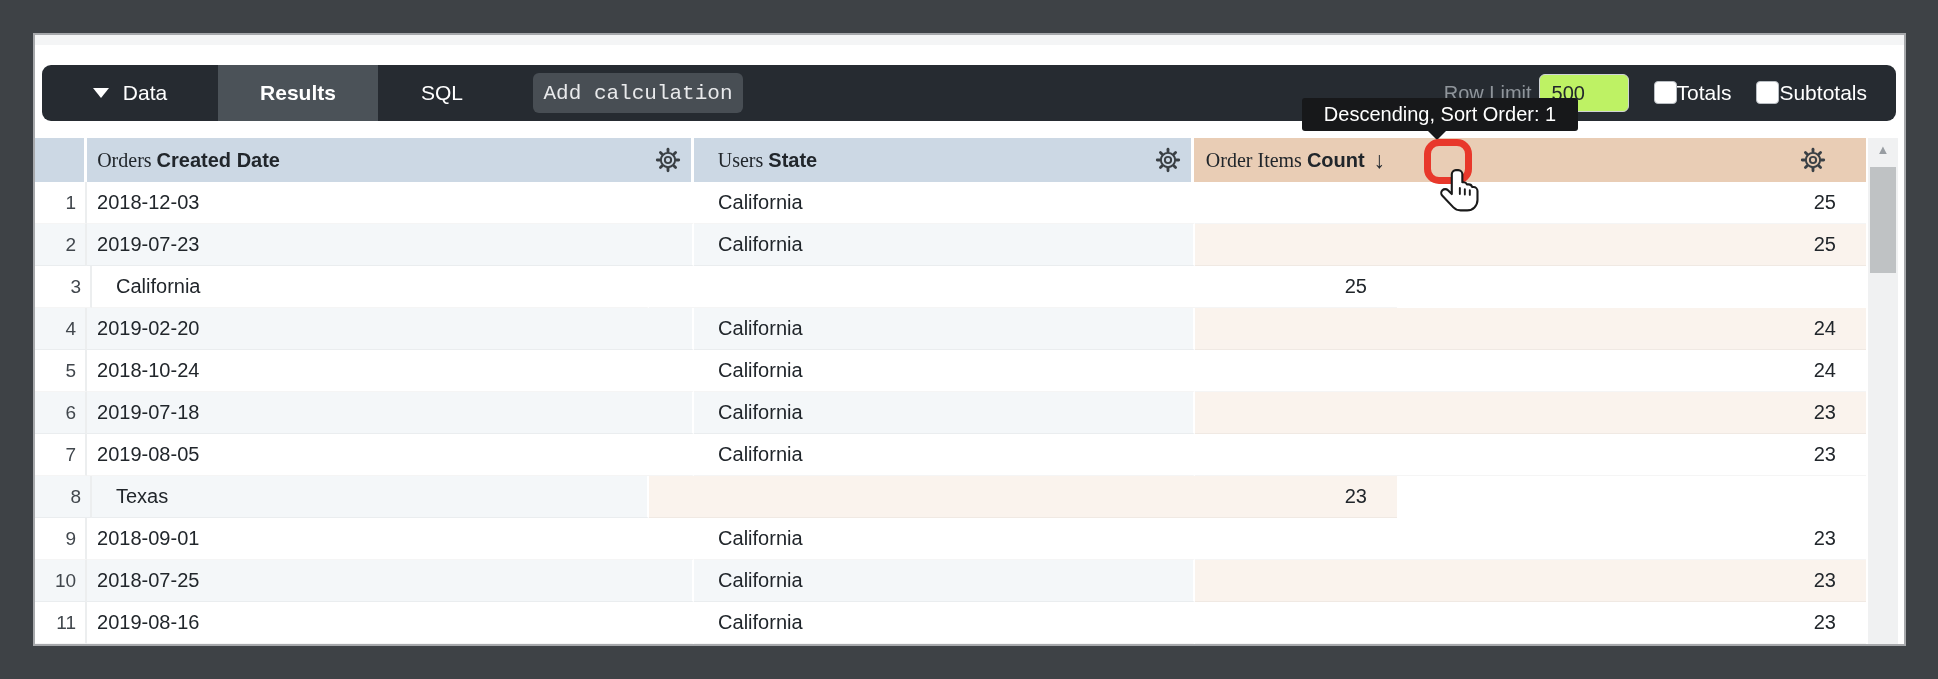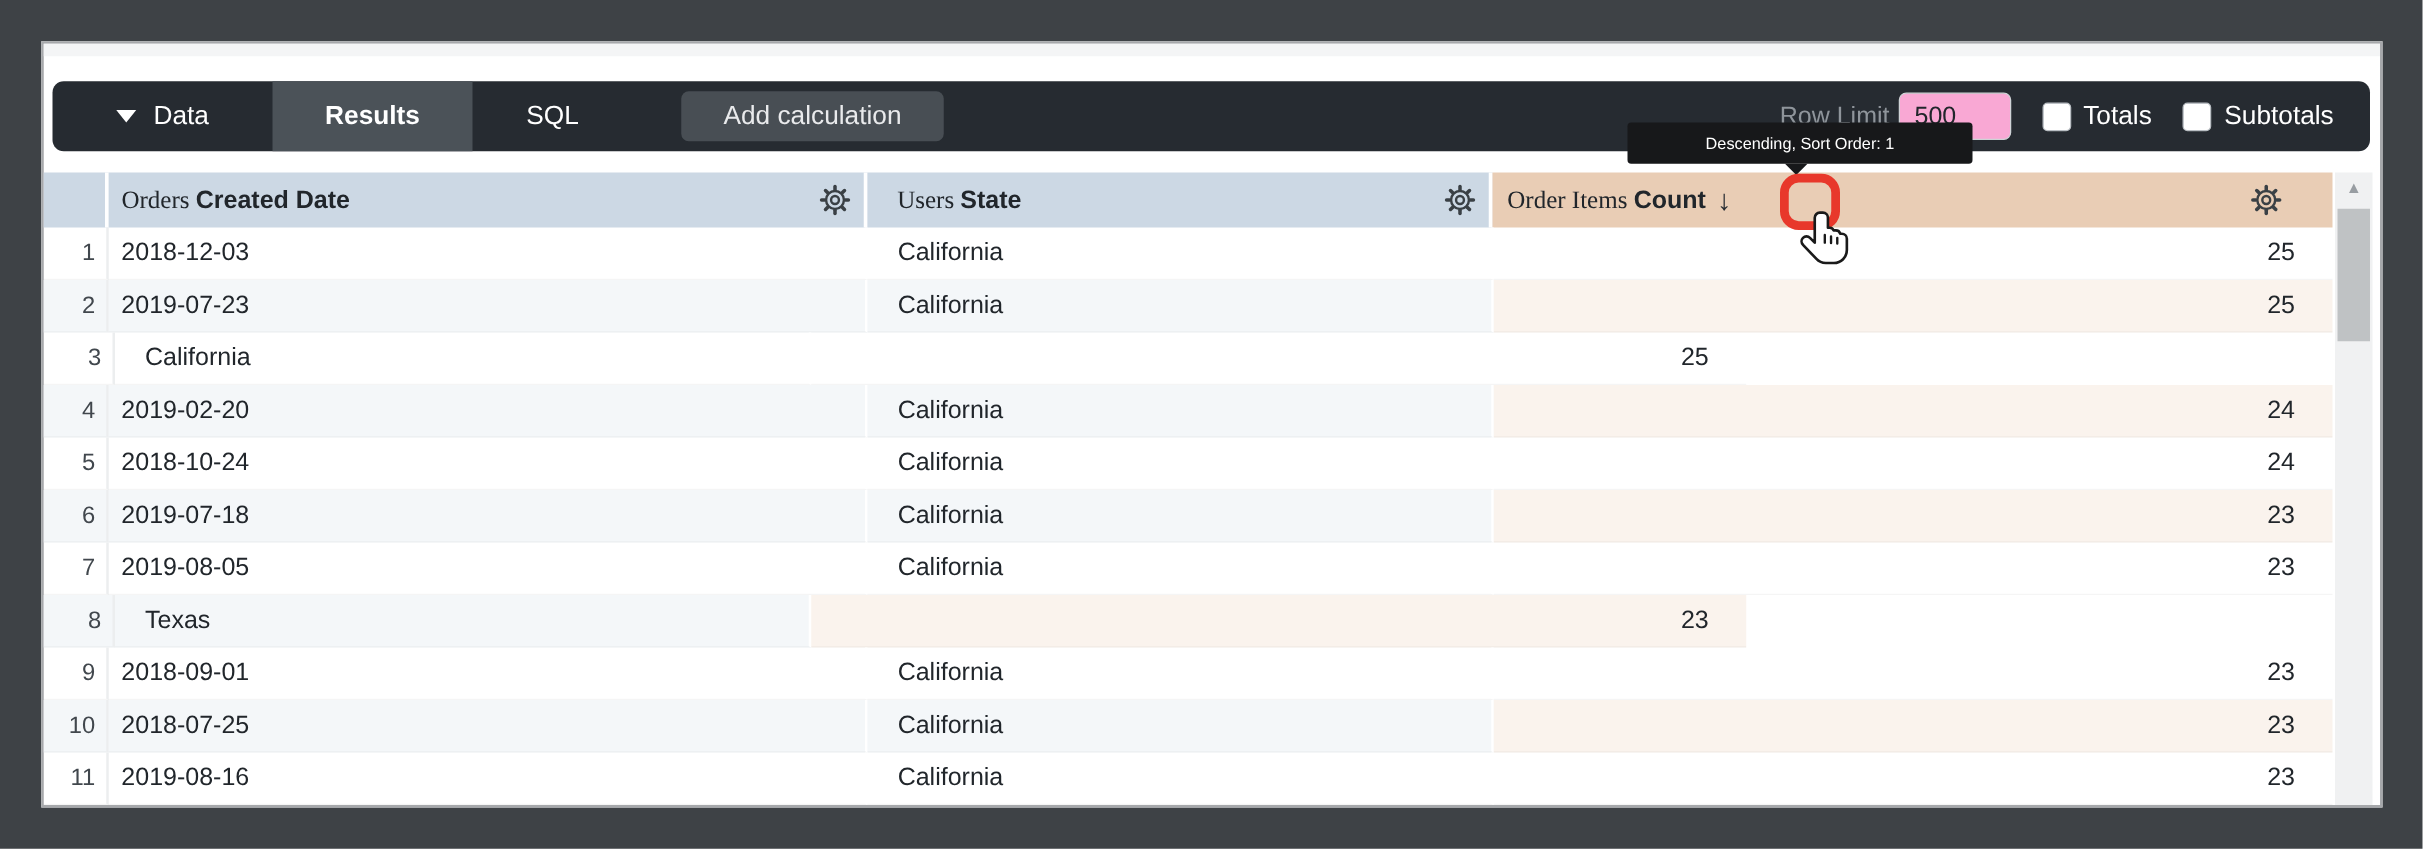--- a/index.html
+++ b/index.html
@@ -27,37 +27,37 @@
     position:absolute;left:7px;top:30px;width:1854px;height:56px;
     background:var(--bar-bg);border-radius:9px;
     display:flex;align-items:center;color:#fff;font-size:21px;z-index:5;
   }
   .tab{height:100%;display:flex;align-items:center;justify-content:center;cursor:pointer;}
   .tab-data{width:176px;gap:14px;}
   .caret-down{width:0;height:0;border-left:8px solid transparent;border-right:8px solid transparent;border-top:10px solid #fff;}
   .tab-results{width:160px;background:#4b5258;font-weight:bold;}
   .tab-sql{width:128px;}
   .btn-addcalc{
-    margin-left:39px;width:210px;height:40px;border-radius:6px;
+    margin-left:27px;width:210px;height:40px;border-radius:6px;
     background:#484e54;color:#e9eaec;display:flex;align-items:center;justify-content:center;
-    font-size:21px;cursor:pointer;
+    font-size:21px;cursor:pointer;font-family:Liberation Mono, monospace;
   }
   .rowlimit-label{margin-left:auto;color:#8f959b;font-size:20px;}
   .rowlimit-input{
     margin-left:7px;width:90px;height:38px;border-radius:6px;border:1px solid #cfd3d6;
-    background:#f9a8d4;color:#21262b;font-size:20px;padding:0 12px;font-family:"Liberation Sans",sans-serif;
-  }
-  .chk-group{display:flex;align-items:center;margin-left:25px;gap:10px;}
+    background:#bef264;color:#21262b;font-size:20px;padding:0 12px;font-family:"Liberation Sans",sans-serif;
+  }
+  .chk-group{display:flex;margin-left:25px;}
   .chk-group.last{margin-right:29px;}
   .checkbox{width:23px;height:23px;background:#fff;border:1px solid #b9bec3;border-radius:4px;cursor:pointer;}
   .chk-label{color:#fff;font-size:21px;}
   
   .tooltip{
     position:absolute;left:1267px;top:63px;width:276px;height:33px;
-    background:#17181a;color:#fff;font-size:13px;border-radius:3px;
+    background:#17181a;color:#fff;font-size:20px;border-radius:3px;
     display:flex;align-items:center;justify-content:center;z-index:30;white-space:nowrap;
   }
   .tooltip-caret{
     position:absolute;left:126px;top:100%;width:0;height:0;
     border-left:9px solid transparent;border-right:9px solid transparent;border-top:9px solid #17181a;
   }
   
   .table{position:absolute;left:0;top:103px;width:1831px;}
   .hrow,.row{display:flex;width:1831px;}
   .hrow{height:44px;}

